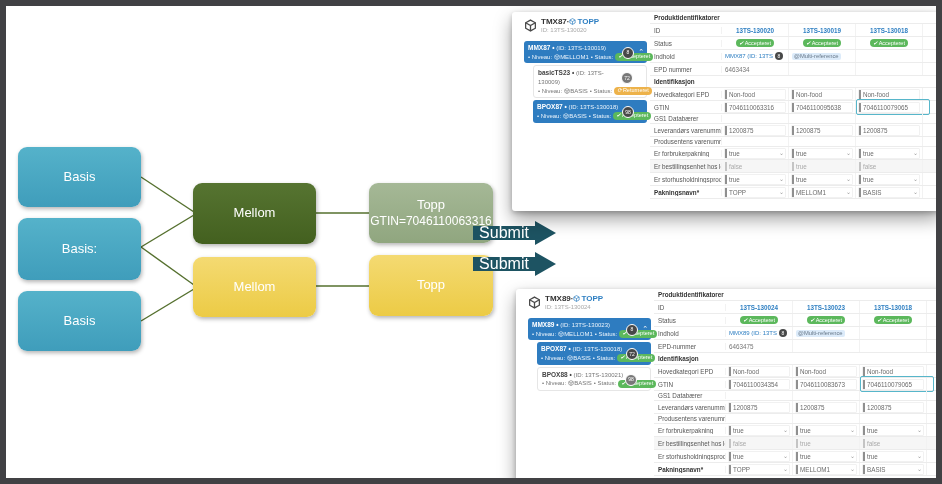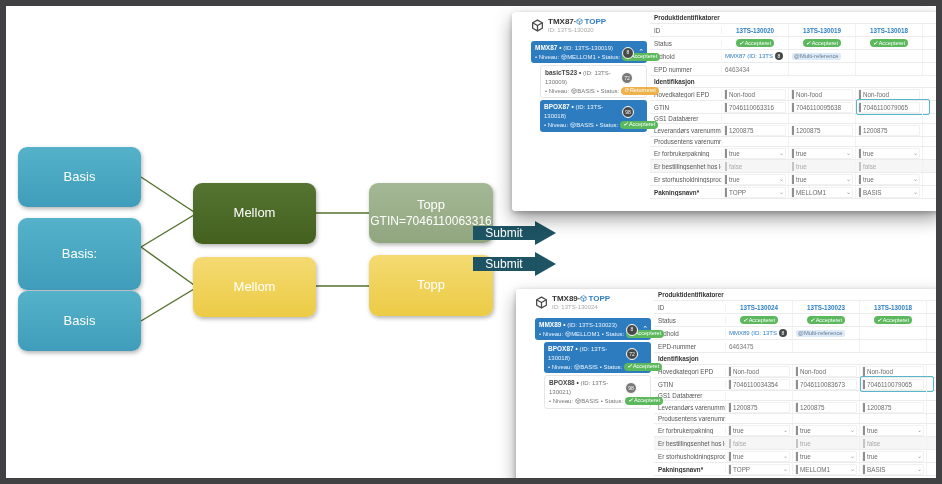--- a/index.html
+++ b/index.html
@@ -10,44 +10,44 @@
   
   .node{position:absolute;border-radius:9px;display:flex;flex-direction:column;
     align-items:center;justify-content:center;color:#fff;font-size:13px;
     text-align:center;line-height:1.25;box-shadow:1px 2px 4px rgba(0,0,0,.3);}
   .node .l2{font-size:12px;}
   .basis{background:linear-gradient(180deg,#55b2ca,#3f9dbb);}
   .mgreen{background:linear-gradient(180deg,#567431,#43601f);}
   .yellow{background:linear-gradient(180deg,#f4da72,#eccb45);}
   .tgreen{background:linear-gradient(180deg,#a5b896,#90a67f);}
   #n-basis1{left:12px;top:141px;width:123px;height:60px;}
-  #n-basis2{left:12px;top:212px;width:123px;height:72px;}
+  #n-basis2{left:12px;top:212px;width:123px;height:62px;}
   #n-basis3{left:12px;top:285px;width:123px;height:60px;}
   #n-mgreen{left:187px;top:177px;width:123px;height:61px;}
   #n-myellow{left:187px;top:251px;width:123px;height:60px;}
   #n-tgreen{left:363px;top:177px;width:124px;height:60px;}
   #n-tyellow{left:363px;top:249px;width:124px;height:61px;}
   #connectors{position:absolute;left:0;top:0;pointer-events:none;}
 
   .arrow{position:absolute;display:flex;align-items:center;height:24px;}
   .arrow-shaft{width:62px;height:14px;background:#1d5362;display:flex;
-    align-items:center;justify-content:center;color:#fff;font-size:12px;}
+    align-items:center;justify-content:center;color:#fff;font-size:16px;}
   .arrow-head{width:0;height:0;border-top:12px solid transparent;
     border-bottom:12px solid transparent;border-left:21px solid #1d5362;}
   #arrow1{left:467px;top:215px;}
   #arrow2{left:467px;top:246px;}
 
   
   .panel{position:absolute;background:#fff;border-radius:3px;
     box-shadow:0 8px 18px rgba(0,0,0,.38),0 2px 5px rgba(0,0,0,.22);
     display:flex;overflow:hidden;}
   #panel-0{left:506px;top:6px;width:428px;height:199px;}
   #panel-1{left:510px;top:283px;width:432px;height:194px;justify-content:flex-end;}
 
-  .p-sidebar{width:138px;box-sizing:border-box;padding:5px 3px 0 19px;flex-shrink:0;}
+  .p-sidebar{width:138px;box-sizing:border-box;padding:5px 3px 0 12px;flex-shrink:0;}
   .p-header{display:flex;gap:4px;align-items:flex-start;margin-bottom:6px;}
   .p-title{font-size:8px;font-weight:bold;color:#333;white-space:nowrap;}
   .p-level{color:#2e7fc2;display:inline-flex;align-items:center;gap:1px;}
   .p-sub{font-size:6px;color:#a9a9a9;margin-top:1px;}
 
   .s-item{position:relative;border-radius:3px;padding:2px 22px 2px 4px;
     margin-bottom:2px;font-size:6px;line-height:1.45;}
   .s-item.selected{background:#2e7cc0;color:#eaf3fb;}
   .s-item.plain{background:#fff;border:1px solid #e6e6e6;color:#777;}
   .s-item.child{margin-left:9px;}

